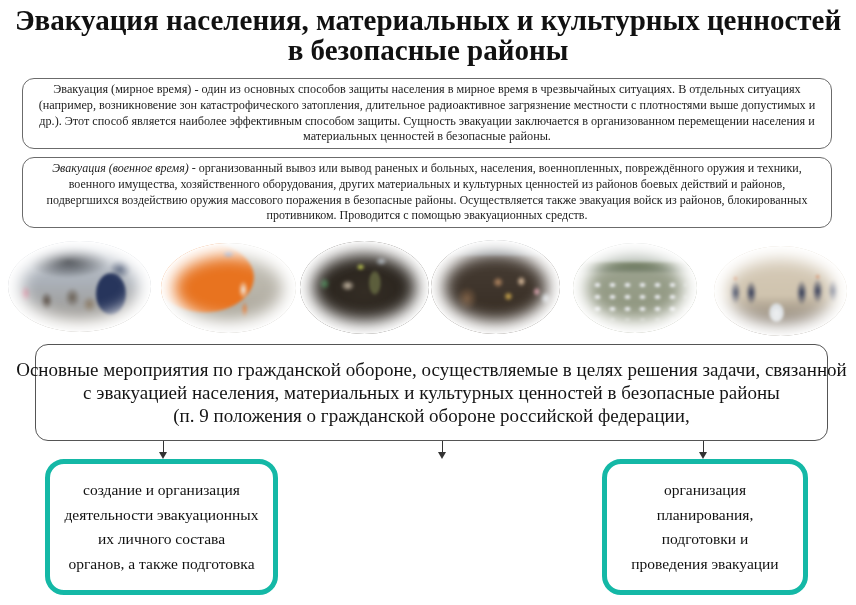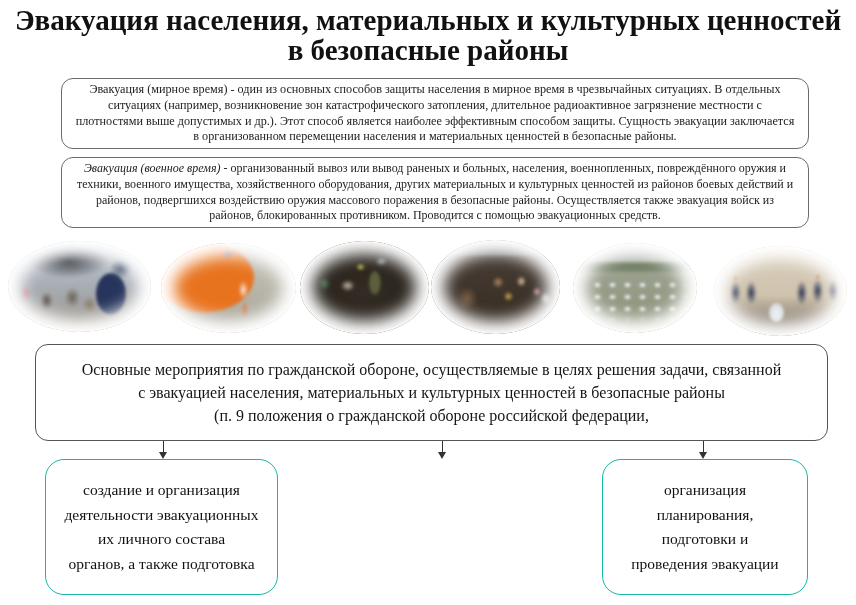--- a/index.html
+++ b/index.html
@@ -7,24 +7,24 @@
     position:relative;width:856px;height:605px;background:#fff;overflow:hidden;
     font-family:"Liberation Serif","DejaVu Serif",serif;color:#1a1a1a;
   }
   
   .title{
     position:absolute;top:5px;left:0;width:856px;text-align:center;
     font-size:29px;line-height:30px;font-weight:bold;color:#111;
   }
   
   .defbox{
-    position:absolute;left:22px;width:748px;box-sizing:border-box;
+    position:absolute;left:22px;width:810px;box-sizing:border-box;
     border:1px solid #6b6b6b;border-radius:12px;
     display:flex;align-items:center;justify-content:center;
-    padding:5px 13px;text-align:center;color:#222;margin-left:39px;
+    padding:5px 13px;text-align:center;color:#222;
   }
   .def1{top:78px;height:71px;font-size:12.2px;line-height:15.6px;}
   .def2{top:157px;height:71px;font-size:12px;line-height:15.8px;}
   .def2 .lead{font-style:italic;}
   
   .photo{
     position:absolute;border-radius:50%;overflow:hidden;background:#fff;
   }
   .ph-inner{position:absolute;inset:0;border-radius:50%;filter:blur(1.6px);}
   .photo::after{
@@ -85,33 +85,33 @@
     radial-gradient(ellipse 8px 17px at 90% 50%,#26304f 0%,transparent 70%),
     radial-gradient(circle 3px at 16% 36%,#cd5f2a 0%,transparent 80%),
     radial-gradient(circle 3px at 78% 34%,#cd5f2a 0%,transparent 80%),
     radial-gradient(ellipse 11px 14px at 47% 74%,#eef0f1 0%,#d9dde0 60%,transparent 72%),
     linear-gradient(180deg,#d8cdbb 0%,#cfc3ae 55%,#8d8274 82%,#6f665a 100%);}
   
   .mainbox{
     position:absolute;left:35px;top:344px;width:793px;height:97px;box-sizing:border-box;
     border:1px solid #555;border-radius:13px;
     display:flex;flex-direction:column;align-items:center;justify-content:center;
-    font-size:16px;line-height:23px;text-align:center;color:#151515;
+    font-size:19px;line-height:23px;text-align:center;color:#151515;
   }
   .mainbox .mline{white-space:nowrap;}
   
   .arrow{position:absolute;top:441px;width:9px;height:18px;}
   .arrow .stem{position:absolute;left:4px;top:0;width:1px;height:12px;background:#333;}
   .arrow .head{position:absolute;left:0;top:11px;width:0;height:0;
     border-left:4.5px solid transparent;border-right:4.5px solid transparent;border-top:7px solid #333;}
   .a1{left:159px;} .a2{left:438px;} .a3{left:699px;}
   
   .measure{
     position:absolute;top:459px;height:136px;box-sizing:border-box;
-    border:1px solid #14b8a6;border-radius:19px;
+    border:5px solid #14b8a6;border-radius:19px;
     display:flex;flex-direction:column;align-items:center;justify-content:center;
     font-size:15.5px;line-height:24.5px;text-align:center;color:#111;
   }
   .measure .line{white-space:nowrap;}
   .m1{left:45px;width:233px;}
   .m2{left:300px;width:283px;}
   .m3{left:602px;width:206px;}
 </style>
 </head>
 <body>

